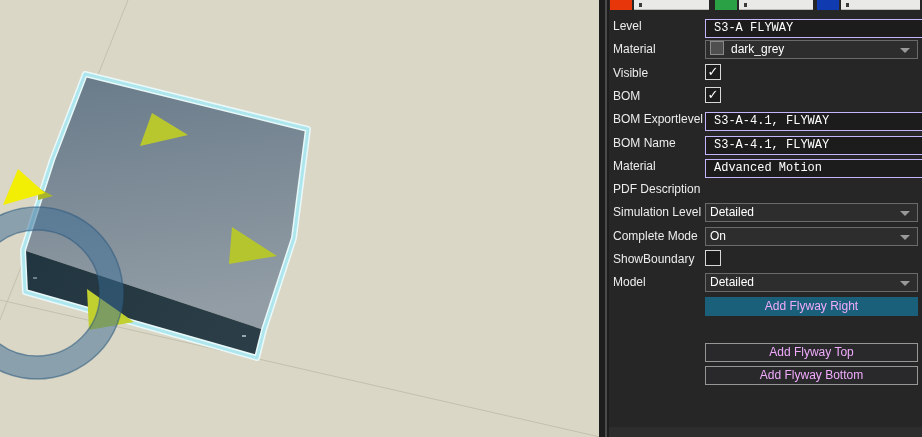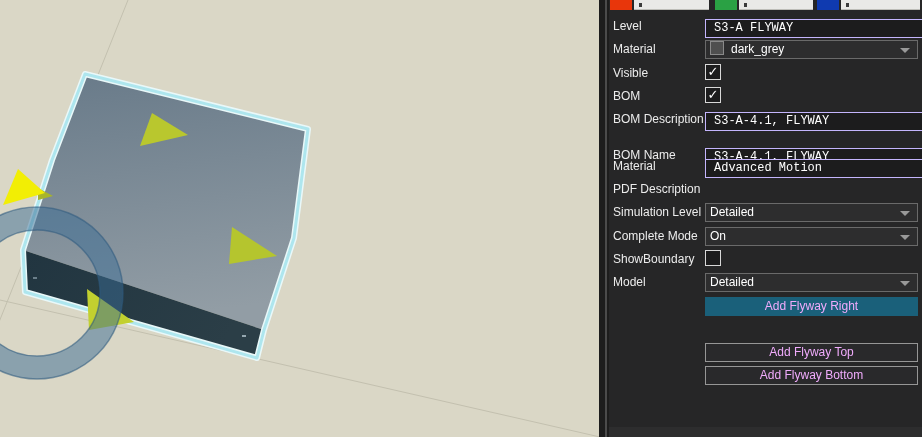--- a/index.html
+++ b/index.html
@@ -131,25 +131,25 @@
   </div>
 
   <div class="prow" style="top:87px">
     <div class="plabel">BOM</div>
     <div class="pfield">
         <div class="checkbox">✓</div>
       </div>
   </div>
 
   <div class="prow" style="top:110px">
-    <div class="plabel">BOM Description</div>
+    <div class="plabel">BOM Exportlevel</div>
     <div class="pfield"><input class="tinput" value="S3-A-4.1, FLYWAY" style=""></div>
   </div>
 
-  <div class="prow" style="top:146px">
+  <div class="prow" style="top:134px">
     <div class="plabel">BOM Name</div>
     <div class="pfield"><input class="tinput" value="S3-A-4.1, FLYWAY" style=""></div>
   </div>
 
   <div class="prow" style="top:157px">
     <div class="plabel">Material</div>
     <div class="pfield"><input class="tinput" value="Advanced Motion" style=""></div>
   </div>
 
   <div class="prow" style="top:180px">

